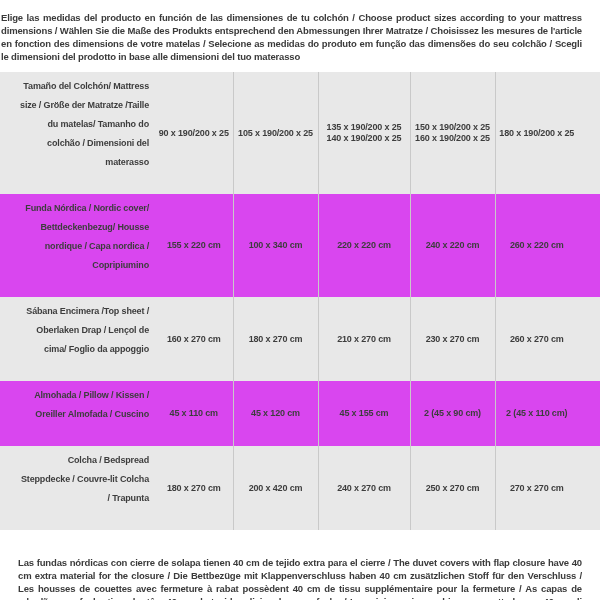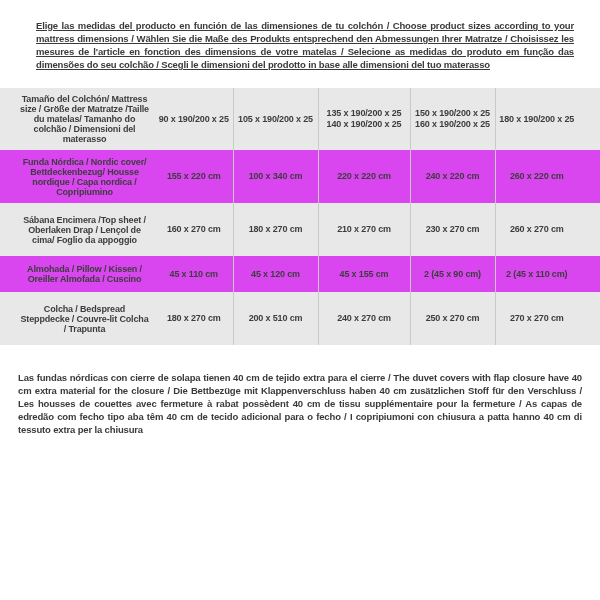--- a/index.html
+++ b/index.html
@@ -10,49 +10,48 @@
     background: #ffffff;
     overflow: hidden;
     font-family: "Liberation Sans", sans-serif;
   }
   .page {
     width: 600px;
     height: 600px;
     box-sizing: border-box;
   }
   .intro {
-    margin: 8px;
-    padding: 11px 18px 9px 28px;
+    margin: 0;
+    padding: 11px 18px 9px 1px;
     font-size: 9.5px;
     line-height: 13px;
     font-weight: bold;
     letter-spacing: -0.15px;
     color: #3a3a3a;
     text-align: justify;
-    text-decoration: underline;
   }
   table.size-table {
     width: 600px;
     border-collapse: collapse;
     table-layout: fixed;
   }
   tr.gray { background: #e8e8e8; }
   tr.white { background: #d946ef; }
   td {
     vertical-align: middle;
     font-size: 9px;
     font-weight: bold;
     letter-spacing: -0.15px;
     color: #3d3d3d;
     overflow: hidden;
   }
   td.label {
-    text-align: center;
-    padding: 5px 6px 5px 20px;
-    line-height: 10px;
+    text-align: right;
+    padding: 5px 6px 22px 20px;
+    line-height: 19px;
   }
   td.val {
     text-align: center;
     line-height: 11px;
     white-space: pre-line;
     padding: 2px 2px;
   }
   td.val.sep { border-left: 1px solid #c9c9c9; }
   td.val.last { padding-right: 24px; }
   .footer {
@@ -113,21 +112,21 @@
         <td class="label">Almohada  / Pillow / Kissen / Oreiller Almofada / Cuscino</td>
         <td class="val">45 x 110 cm</td>
         <td class="val sep">45 x 120 cm</td>
         <td class="val sep">45 x 155 cm</td>
         <td class="val sep">2 (45 x 90 cm)</td>
         <td class="val sep last">2 (45 x 110 cm)</td>
       </tr>
       <tr class="gray" style="height:53px">
         <td class="label">Colcha / Bedspread Steppdecke / Couvre-lit Colcha / Trapunta</td>
         <td class="val">180 x 270 cm</td>
-        <td class="val sep">200 x 510 cm</td>
+        <td class="val sep">200 x 420 cm</td>
         <td class="val sep">240 x 270 cm</td>
         <td class="val sep">250 x 270 cm</td>
         <td class="val sep last">270 x 270 cm</td>
       </tr>
     </tbody>
   </table>
 
   <p class="footer">Las fundas nórdicas con cierre de solapa tienen 40 cm de tejido extra para el cierre  / The duvet covers with flap closure have 40 cm extra material for the closure / Die Bettbezüge mit Klappenverschluss haben 40 cm zusätzlichen Stoff für den Verschluss / Les housses de couettes avec fermeture à rabat possèdent 40 cm de tissu supplémentaire pour la fermeture / As capas de edredão com fecho tipo aba têm 40 cm de tecido adicional para o fecho / I copripiumoni con chiusura a patta hanno 40 cm di tessuto extra per la chiusura</p>
 
 </div>

